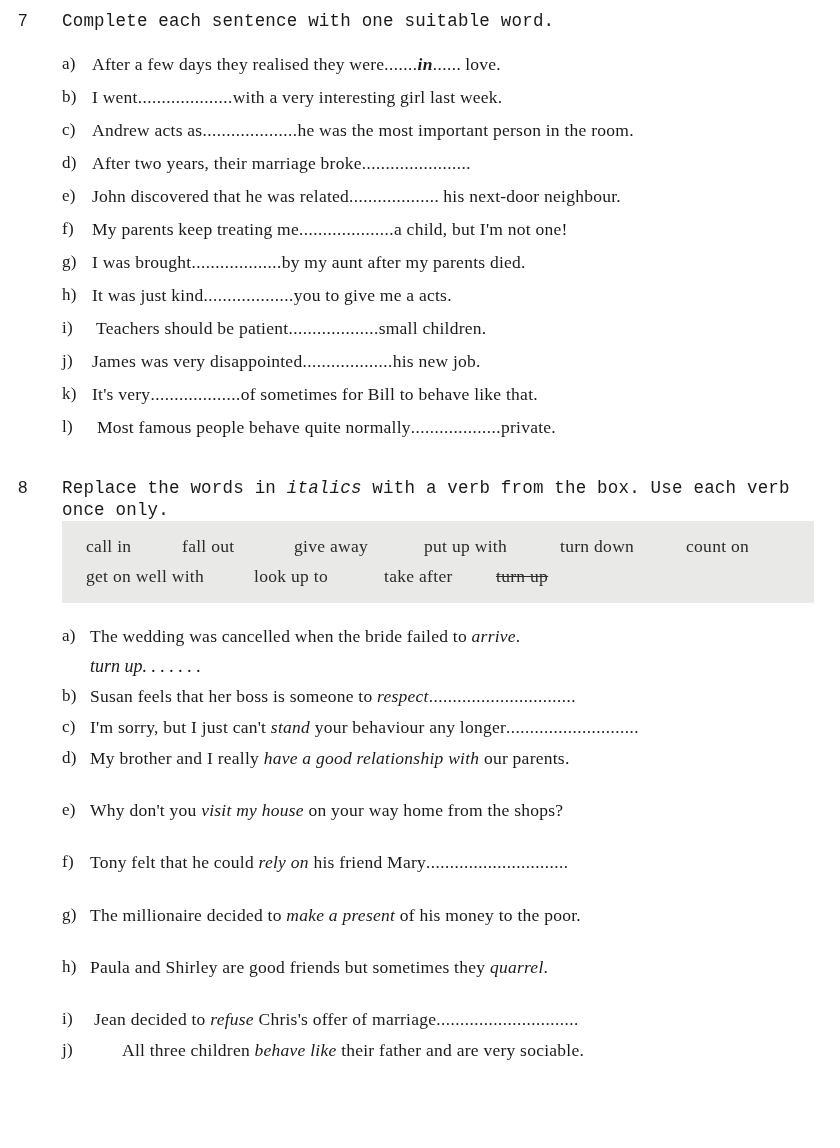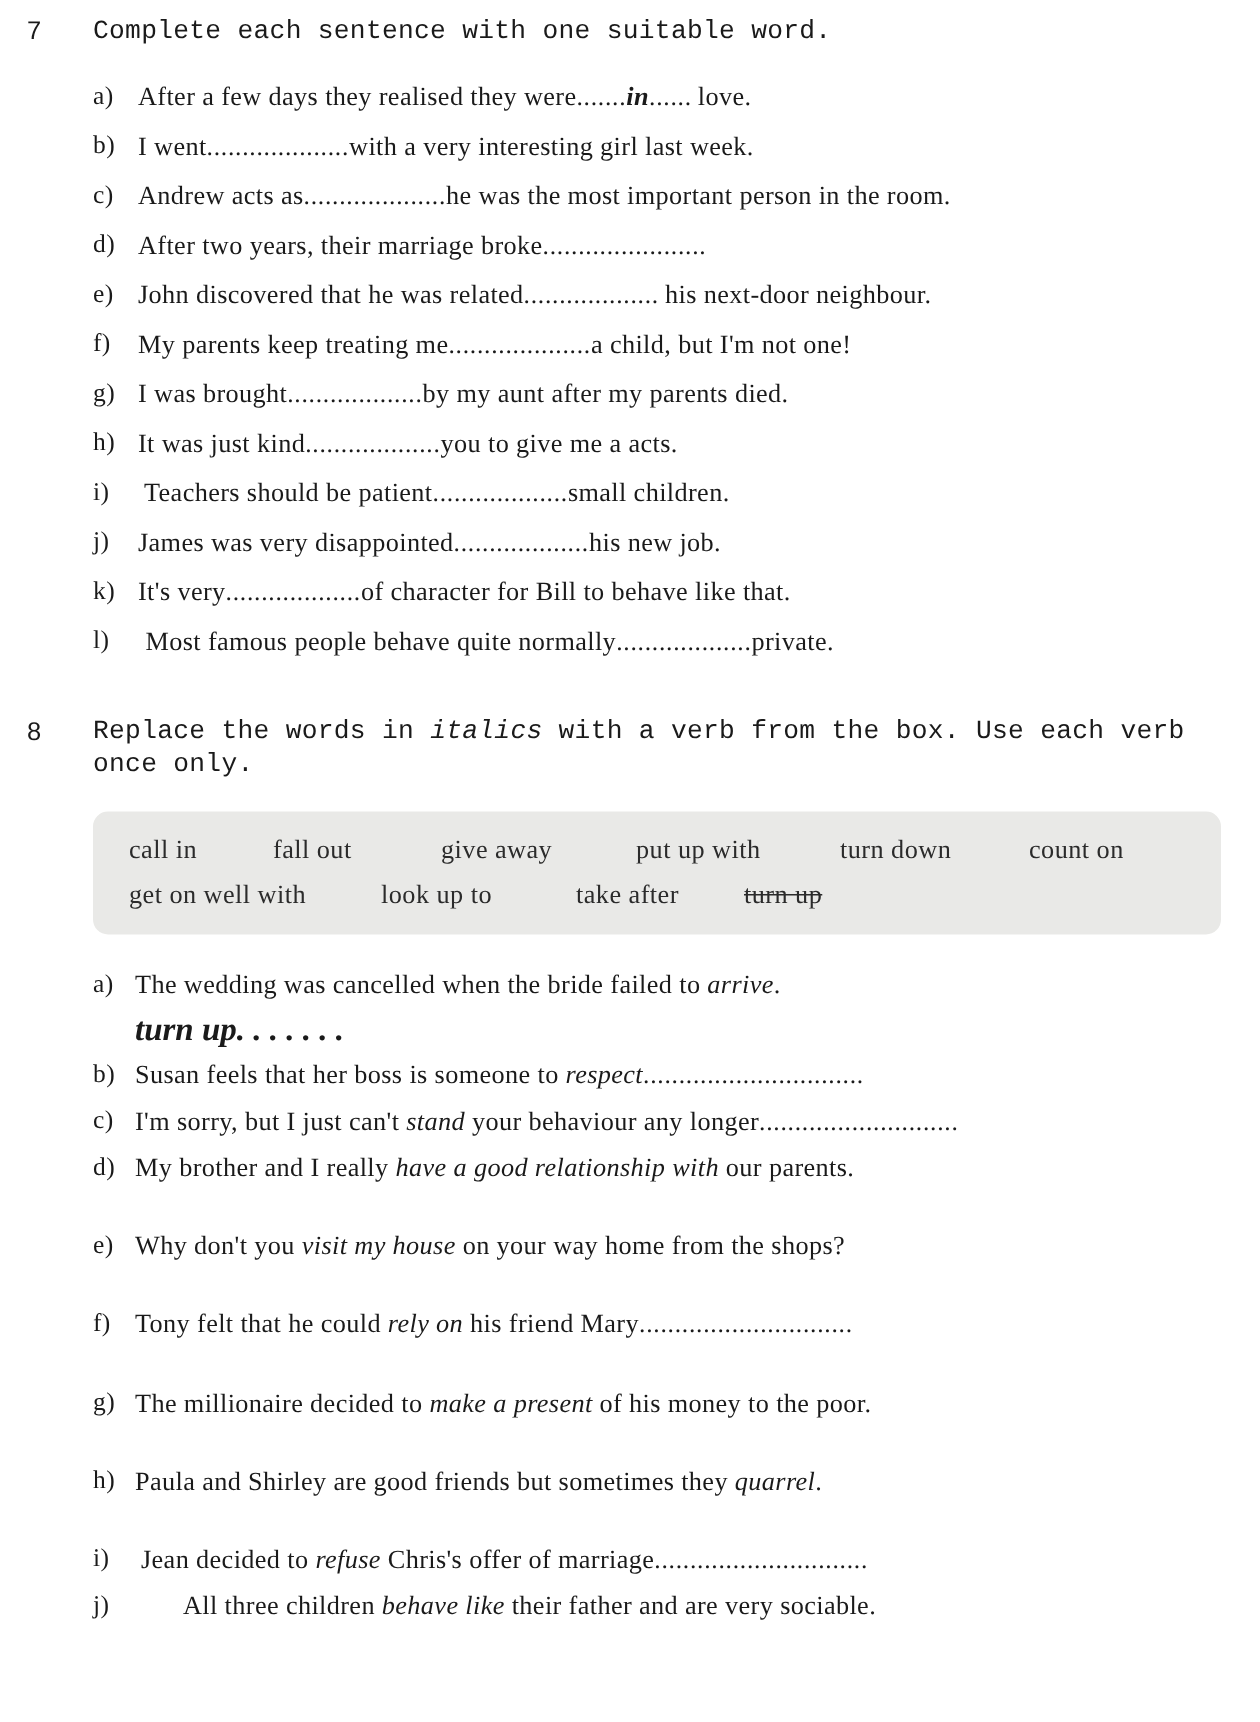--- a/index.html
+++ b/index.html
@@ -76,31 +76,29 @@
   .sp {
     display: inline-block;
     width: 4px;
   }
 
   
   #ex8 {
     margin-top: 33px;
   }
   .verbbox {
-    margin-top: 20px;
     margin-left: 62px;
     width: 752px;
     background: #e9e9e7;
     box-sizing: border-box;
     padding: 10px 0 12px 24px;
     font-size: 17.5px;
     line-height: 30px;
     letter-spacing: 0.3px;
     color: #2b2b2b;
-    border-radius: 10px;
   }
   .verbbox .row {
     white-space: nowrap;
   }
   .verbbox .v {
     display: inline-block;
   }
   .verbbox .strike {
     text-decoration: line-through;
   }
@@ -121,22 +119,22 @@
     position: absolute;
     left: 0;
     top: 0;
     font-size: 17px;
   }
   .item8 .it {
     font-style: italic;
   }
   .answer-line {
     font-style: italic;
-    font-weight: bold;
-    font-size: 22px;
+    font-weight: normal;
+    font-size: 18px;
     line-height: 30px;
     padding-left: 28px;
   }
   .gap-md { height: 22px; }
 </style>
 </head>
 <body>
 
 <div class="page">
 
@@ -191,21 +189,21 @@
         <span style="padding-left:4px;">Teachers should be patient</span><span class="dots">...................</span><span>small children.</span>
       </div>
 
       <div class="item">
         <span class="lbl">j)</span>
         <span>James was very disappointed</span><span class="dots">...................</span><span>his new job.</span>
       </div>
 
       <div class="item">
         <span class="lbl">k)</span>
-        <span>It's very</span><span class="dots">...................</span><span>of character for Bill to behave like that.</span>
+        <span>It's very</span><span class="dots">...................</span><span>of sometimes for Bill to behave like that.</span>
       </div>
 
       <div class="item">
         <span class="lbl">l)</span>
         <span style="padding-left:5px;margin-top:40px;">Most famous people behave quite normally</span><span class="dots">...................</span><span>private.</span>
       </div>
     </div>
   </div>
 
   <div class="exercise" id="ex8">

